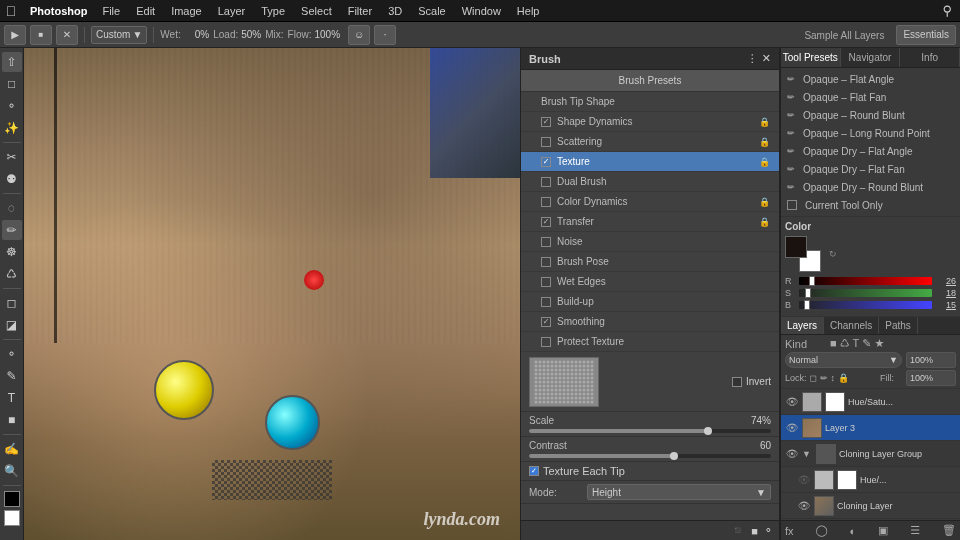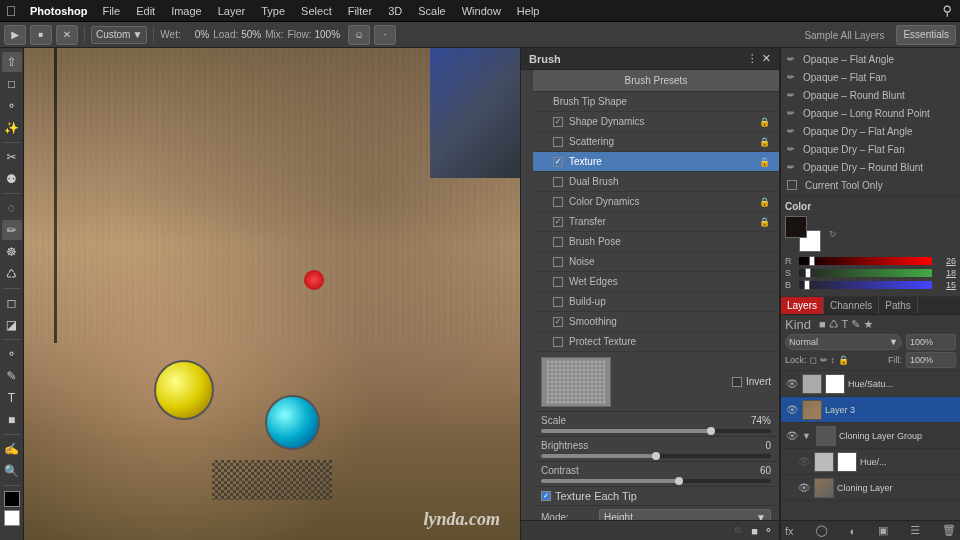--- a/index.html
+++ b/index.html
@@ -47,21 +47,21 @@
     
     #brush-panel {
       width: 260px; background: #404040; border-left: 1px solid #222; border-right: 1px solid #222;
       display: flex; flex-direction: column; overflow: hidden;
     }
     #brush-panel-header {
       height: 22px; background: #2d2d2d; display: flex; align-items: center; padding: 0 8px;
       border-bottom: 1px solid #222; justify-content: space-between;
     }
     #brush-panel-header .title { font-size: 11px; color: #ccc; font-weight: bold; }
-    #brush-panel-content { flex: 1; overflow-y: auto; padding-left: 12px; }
+    #brush-panel-content { flex: 1; overflow-y: auto; }
     .brush-section-btn {
       width: 100%; height: 22px; background: #555; border: none; border-bottom: 1px solid #333;
       color: #ccc; font-size: 10px; text-align: center; cursor: pointer; display: flex; align-items: center; justify-content: center;
     }
 
     .brush-list-item {
       height: 20px; display: flex; align-items: center; padding: 0 8px 0 20px;
       font-size: 10px; color: #bbb; cursor: pointer; border-bottom: 1px solid #383838;
     }
     .brush-list-item.active { background: #4a7ab5; color: #fff; }
@@ -122,21 +122,21 @@
     .color-slider-row { display: flex; align-items: center; gap: 4px; margin-bottom: 2px; }
     .color-channel { width: 10px; font-size: 9px; color: #aaa; }
     .color-track { flex: 1; height: 8px; border-radius: 1px; position: relative; }
     .color-track-r { background: linear-gradient(to right, #000, #ff0000); }
     .color-val { width: 20px; font-size: 9px; color: #ccc; text-align: right; text-decoration: underline; }
     .color-thumb { width: 6px; height: 10px; background: #fff; border: 1px solid #666; position: absolute; top: -1px; transform: translateX(-50%); border-radius: 1px; }
 
     .layers-section { flex: 1; overflow: hidden; display: flex; flex-direction: column; }
     .layers-tabs { height: 18px; display: flex; background: #2d2d2d; border-bottom: 1px solid #222; }
     .layers-tab { padding: 0 6px; display: flex; align-items: center; font-size: 10px; color: #aaa; cursor: pointer; border-right: 1px solid #444; }
-    .layers-tab.active { color: #fff; background: #b91c1c; }
+    .layers-tab.active { color: #fff; background: #404040; }
 
     .layers-controls { padding: 2px 4px; border-bottom: 1px solid #333; }
     .layers-blend-row { display: flex; align-items: center; gap: 4px; margin-bottom: 2px; }
     .layers-dropdown { flex: 1; height: 16px; background: #4a4a4a; border: 1px solid #555; color: #ccc; font-size: 9px; padding: 0 3px; display: flex; align-items: center; justify-content: space-between; cursor: pointer; border-radius: 8px; }
     .layers-opacity { width: 50px; height: 16px; background: #4a4a4a; border: 1px solid #555; color: #ccc; font-size: 9px; padding: 0 3px; display: flex; align-items: center; border-radius: 2px; }
     .layers-lock-row { display: flex; align-items: center; gap: 3px; font-size: 9px; color: #aaa; }
 
     .layer-list { flex: 1; overflow-y: auto; }
     .layer-item { height: 26px; display: flex; align-items: center; padding: 0 4px; border-bottom: 1px solid #333; cursor: pointer; gap: 3px; }
     .layer-item.active { background: #1f5099; }
@@ -339,25 +339,25 @@
         <span>Color Dynamics</span>
         <span class="lock-icon">🔒</span>
       </div>
       <div class="brush-list-item">
         <div class="checkbox">✓</div>
         <span>Transfer</span>
         <span class="lock-icon">🔒</span>
       </div>
       <div class="brush-list-item">
         <div class="checkbox"></div>
+        <span>Noise</span>
+      </div>
+      <div class="brush-list-item">
+        <div class="checkbox"></div>
         <span>Brush Pose</span>
-      </div>
-      <div class="brush-list-item">
-        <div class="checkbox"></div>
-        <span>Noise</span>
       </div>
       <div class="brush-list-item">
         <div class="checkbox"></div>
         <span>Wet Edges</span>
       </div>
       <div class="brush-list-item">
         <div class="checkbox"></div>
         <span>Build-up</span>
       </div>
       <div class="brush-list-item">
@@ -391,30 +391,20 @@
         <div class="brush-param-header">
           <span class="brush-param-label">Scale</span>
           <span class="brush-param-value">74%</span>
         </div>
         <div class="brush-slider-track">
           <div class="brush-slider-fill" style="width:74%;"></div>
           <div class="brush-slider-thumb" style="left:74%;"></div>
         </div>
       </div>
 
-      <div class="brush-param">
-        <div class="brush-param-header">
-          <span class="brush-param-label">Brightness</span>
-          <span class="brush-param-value">0</span>
-        </div>
-        <div class="brush-slider-track">
-          <div class="brush-slider-fill" style="width:50%;"></div>
-          <div class="brush-slider-thumb" style="left:50%;"></div>
-        </div>
-      </div>
 
       <div class="brush-param">
         <div class="brush-param-header">
           <span class="brush-param-label">Contrast</span>
           <span class="brush-param-value">60</span>
         </div>
         <div class="brush-slider-track">
           <div class="brush-slider-fill" style="width:60%;"></div>
           <div class="brush-slider-thumb" style="left:60%;"></div>
         </div>
@@ -436,20 +426,25 @@
     </div>
     <div class="brush-panel-bottom-icons">
       <span>◾</span>
       <span>■</span>
       <span>⚬</span>
     </div>
   </div>
 
   <div id="right-panel">
 
+    <div class="right-panel-tabs">
+      <div class="right-tab active">Tool Presets</div>
+      <div class="right-tab">Navigator</div>
+      <div class="right-tab">Info</div>
+    </div>
 
     <div class="tool-presets-section">
       <div class="preset-item">
         <span class="preset-icon">✏</span>
         <span>Opaque – Flat Angle</span>
       </div>
       <div class="preset-item">
         <span class="preset-icon">✏</span>
         <span>Opaque – Flat Fan</span>
       </div>
@@ -514,21 +509,21 @@
     </div>
 
     <div class="layers-section">
       <div class="layers-tabs">
         <div class="layers-tab active">Layers</div>
         <div class="layers-tab">Channels</div>
         <div class="layers-tab">Paths</div>
       </div>
       <div class="layers-controls">
         <div class="layers-blend-row">
-          <div style="font-size:13px;color:#aaa;margin-right:4px;">Kind</div>
+          <div style="font-size:11px;color:#aaa;margin-right:19px;">Kind</div>
           <div style="display:flex;gap:3px;font-size:11px;color:#aaa;">
             <span>■</span>
             <span>♺</span>
             <span>T</span>
             <span>✎</span>
             <span>★</span>
           </div>
         </div>
         <div style="display:flex;align-items:center;gap:4px;margin-bottom:2px;">
           <div class="layers-dropdown">
@@ -538,21 +533,21 @@
           <div class="layers-opacity">
             <span>100%</span>
           </div>
         </div>
         <div class="layers-lock-row">
           <span>Lock:</span>
           <span style="cursor:pointer;">◻</span>
           <span style="cursor:pointer;">✏</span>
           <span style="cursor:pointer;">↕</span>
           <span style="cursor:pointer;">🔒</span>
-          <div style="margin-left:auto;display:flex;align-items:center;gap:4px;">
+          <div style="margin-left:auto;display:flex;align-items:center;gap:12px;">
             <span style="font-size:9px;">Fill:</span>
             <div class="layers-opacity">
               <span>100%</span>
             </div>
           </div>
         </div>
       </div>
       <div class="layer-list">
 
         <div class="layer-item">

